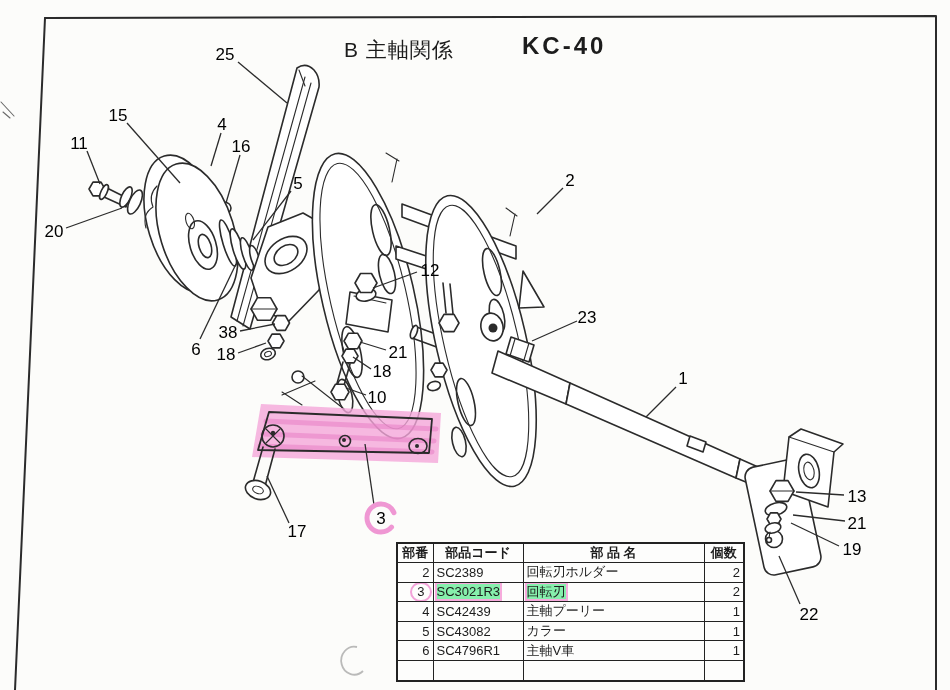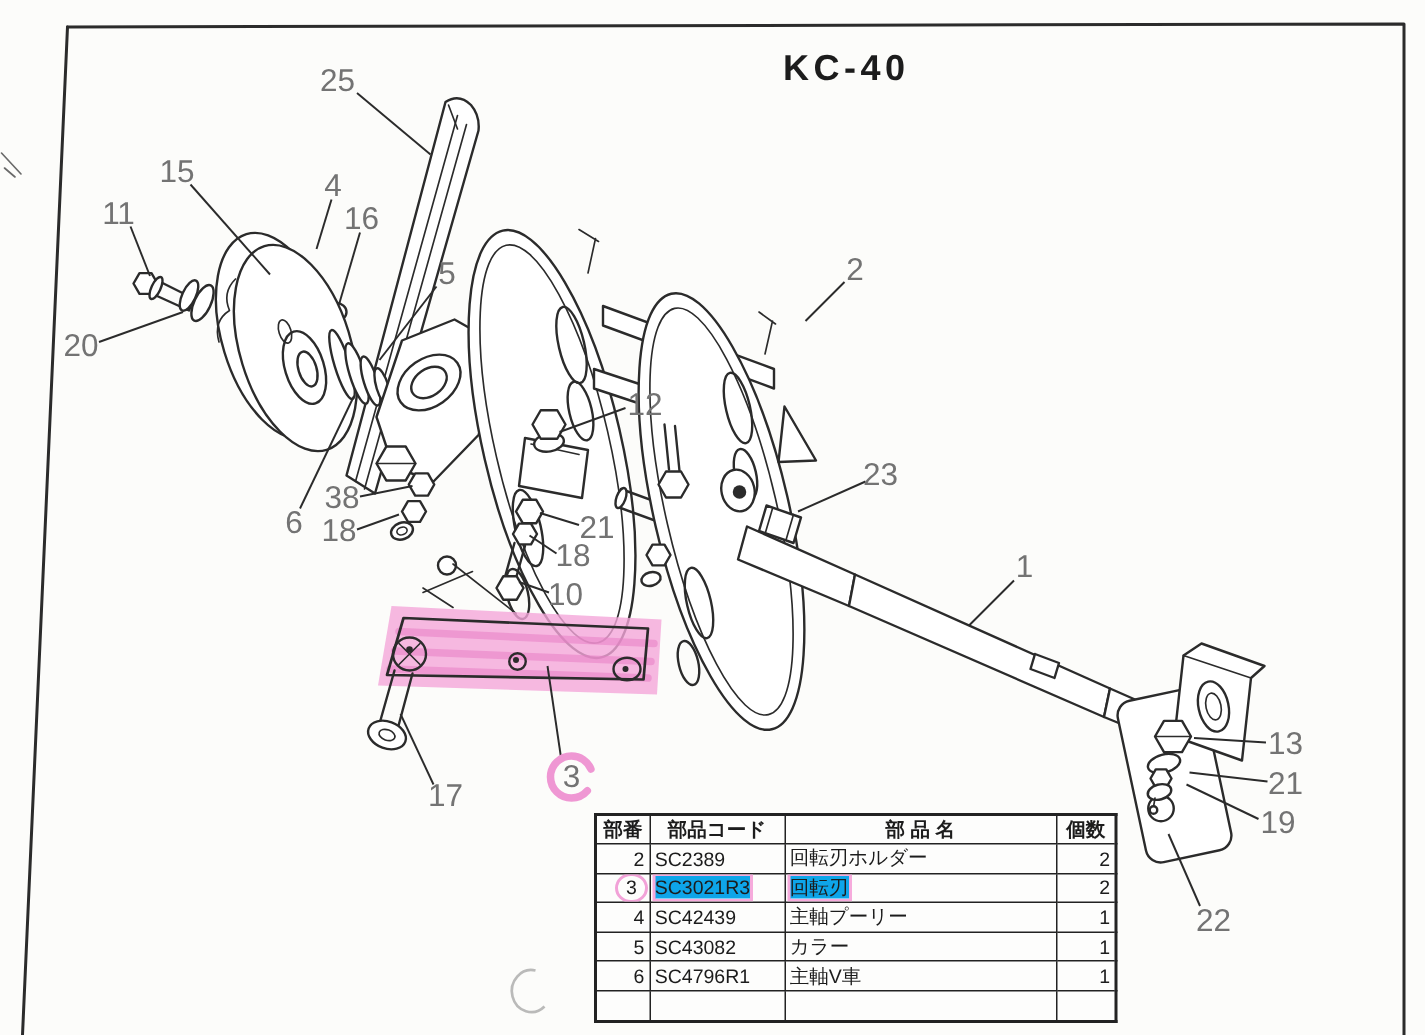--- a/index.html
+++ b/index.html
@@ -14,37 +14,37 @@
   .fw{fill:#ffffff;stroke:#2b2b2b;stroke-width:1.6;stroke-linejoin:round;}
   .thin{stroke-width:1.1;}
   .leader{stroke:#2b2b2b;stroke-width:1.3;}
   .pink-fill{fill:#f4a6d9;opacity:.8;}
   .pink-stripe{stroke:#e87fc6;stroke-width:5;opacity:.55;stroke-linecap:round;}
   .pink-ring{stroke:#ef97d3;stroke-width:5;fill:none;stroke-linecap:round;}
   .pen{stroke:#8d8d8d;stroke-width:1.8;fill:none;opacity:.6;}
   #title{position:absolute;left:344px;top:36px;font-size:21px;letter-spacing:1px;z-index:3;}
   #doccode{position:absolute;left:522px;top:32px;font-size:24px;font-weight:600;letter-spacing:3px;z-index:3;}
   #callouts{position:absolute;left:0;top:0;width:100%;height:100%;z-index:4;pointer-events:none;}
-  .callout{position:absolute;transform:translate(-50%,-50%);font-size:21px;line-height:1;color:#737373;}
+  .callout{position:absolute;transform:translate(-50%,-50%);font-size:17px;line-height:1;color:#000000;}
   #parts-table{
     position:absolute;left:396px;top:542px;width:347px;z-index:5;
     border-collapse:collapse;table-layout:fixed;background:#fdfdfc;
     font-size:13px;
   }
   #parts-table th,#parts-table td{
     border:1.2px solid #222;padding:0 3px;overflow:hidden;white-space:nowrap;
   }
   #parts-table{border:2px solid #222;}
   #parts-table th{height:15px;font-weight:bold;text-align:center;font-size:13px;padding:0 1px;}
   #parts-table td{height:18.6px;}
   td.c-no{text-align:right;}
   td.c-code{text-align:left;}
   td.c-name{text-align:left;}
   td.c-qty{text-align:right;}
-  .hl{background:#0ea5e9;box-shadow:0 0 0 2px #f6abdc;}
+  .hl{background:#86efac;box-shadow:0 0 0 2px #f6abdc;}
   .circ{display:inline-block;border:2.5px solid #f2a2d8;border-radius:50%;padding:0 5px 1px 5px;margin:-2px -2px -2px 0;}
 </style>
 </head>
 <body>
 
 <div id="page">
 
   <svg id="diagram-svg" width="950" height="690" viewBox="0 0 950 690">
 
     <g>
@@ -235,20 +235,21 @@
       <line x1="845" y1="521" x2="793" y2="515"></line>
       <line x1="839" y1="546" x2="791" y2="523"></line>
       <line x1="800" y1="604" x2="779" y2="556"></line>
     </g>
 
     <circle class="pink-ring" cx="381" cy="518" r="14" stroke-dasharray="72 16" stroke-dashoffset="-10"></circle>
 
     <path class="pen" d="M357,647 A13,14 0 1 0 363,671"></path>
   </svg>
 
+  <div id="title">B 主軸関係</div>
   <div id="doccode">KC-40</div>
 
   <div id="callouts">
       <div class="callout" style="left: 225px; top: 54px;">25</div>
       <div class="callout" style="left: 118px; top: 115px;">15</div>
       <div class="callout" style="left: 222px; top: 124px;">4</div>
       <div class="callout" style="left: 241px; top: 146px;">16</div>
       <div class="callout" style="left: 79px; top: 143px;">11</div>
       <div class="callout" style="left: 298px; top: 183px;">5</div>
       <div class="callout" style="left: 54px; top: 231px;">20</div>

